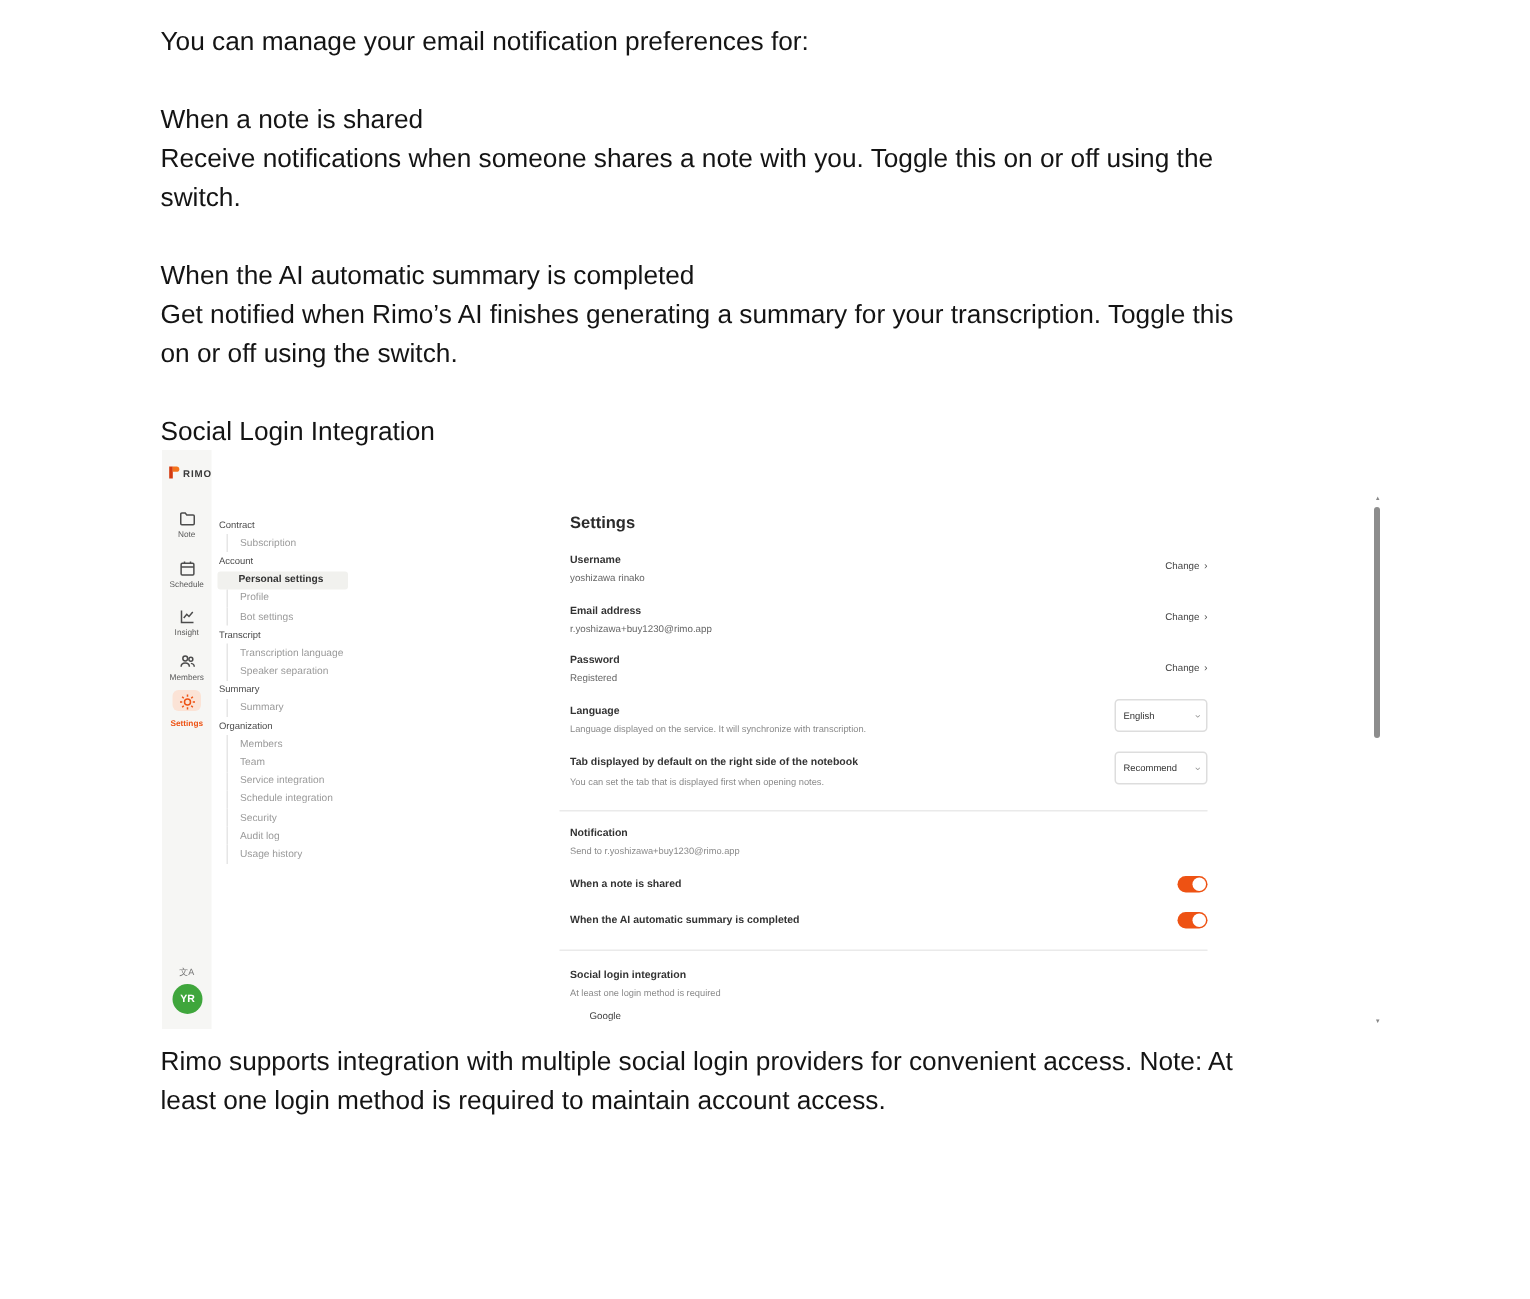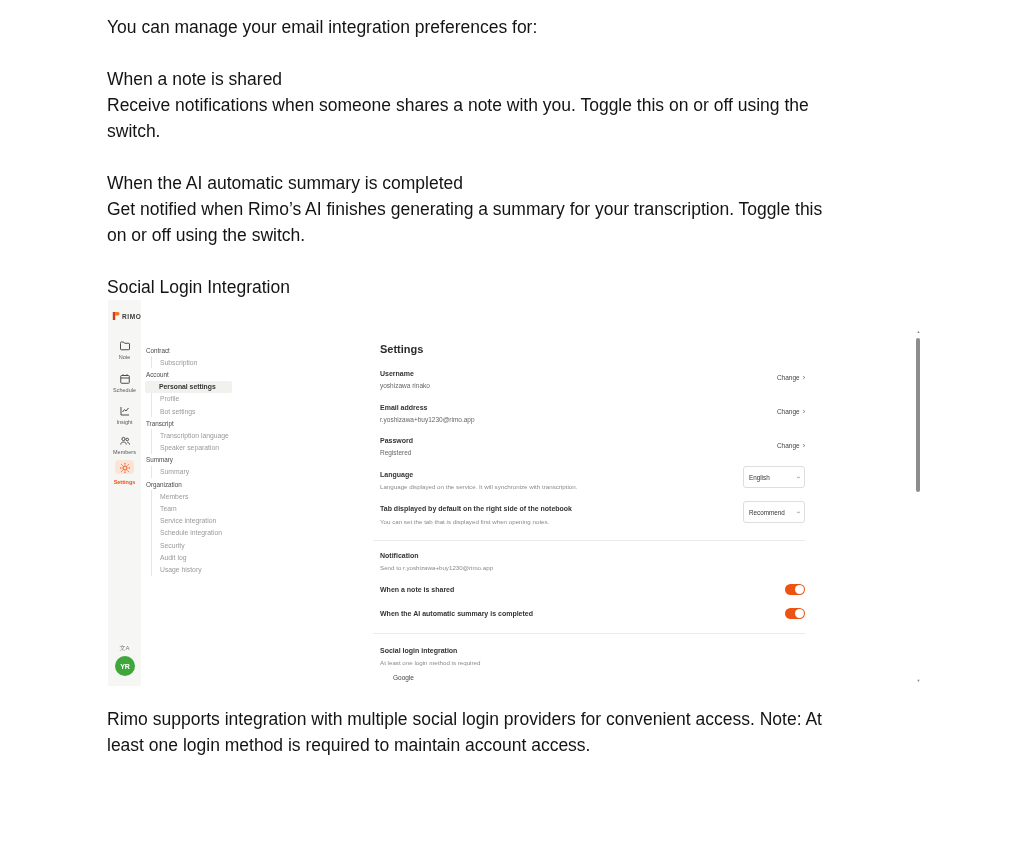--- a/index.html
+++ b/index.html
@@ -79,21 +79,21 @@
   .scrollbar{position:absolute;right:2px;top:30px;width:7px;height:353px;}
   .sb-arrow{position:absolute;left:0;width:7px;text-align:center;font-size:4px;color:#888;line-height:4px;}
   .sb-up{top:0;}
   .sb-down{bottom:0;}
   .sb-thumb{position:absolute;left:1px;top:8px;width:4px;height:154px;background:#8d8d8d;border-radius:2px;cursor:grab;}
 </style>
 </head>
 <body>
 
 <div class="doc">
-  <p>You can manage your email integration preferences for:</p>
+  <p>You can manage your email notification preferences for:</p>
   <p>When a note is shared
 Receive notifications when someone shares a note with you. Toggle this on or off using the
 switch.</p>
   <p>When the AI automatic summary is completed
 Get notified when Rimo’s AI finishes generating a summary for your transcription. Toggle this
 on or off using the switch.</p>
   <p class="tight">Social Login Integration</p>
 
   <div class="shot">
 
@@ -233,15 +233,15 @@
       <div class="f-value" style="top:374px;left:13px;color:#444">Google</div>
     </div>
 
     <div class="scrollbar">
       <div class="sb-arrow sb-up">▲</div>
       <div class="sb-thumb"></div>
       <div class="sb-arrow sb-down">▼</div>
     </div>
   </div>
 
-  <p class="outro-gap" style="margin-top:20px">Rimo supports integration with multiple social login providers for convenient access. Note: At
+  <p class="outro-gap" style="margin-top:8px">Rimo supports integration with multiple social login providers for convenient access. Note: At
 least one login method is required to maintain account access.</p>
 </div>
 
 </body></html>

